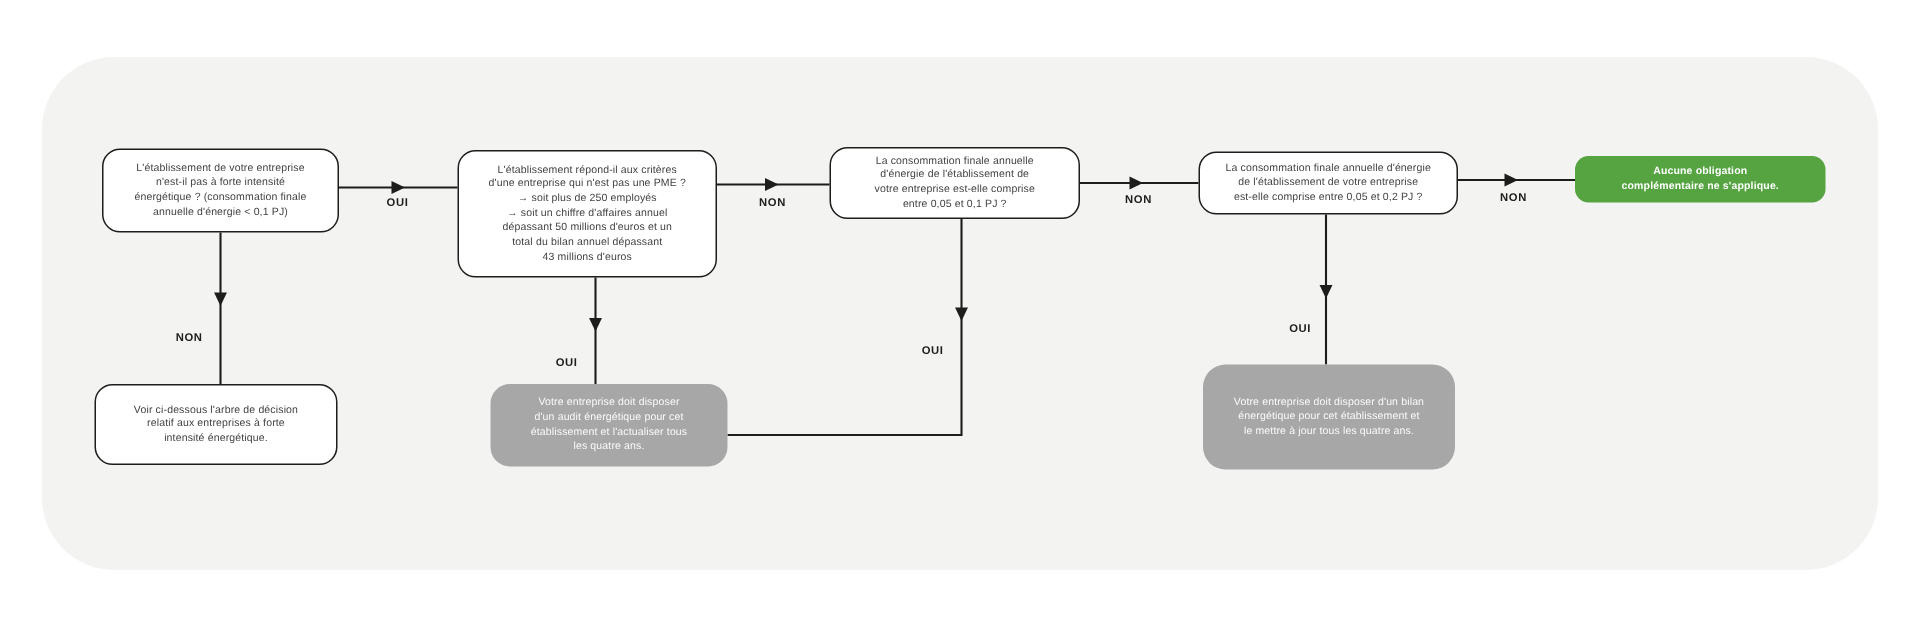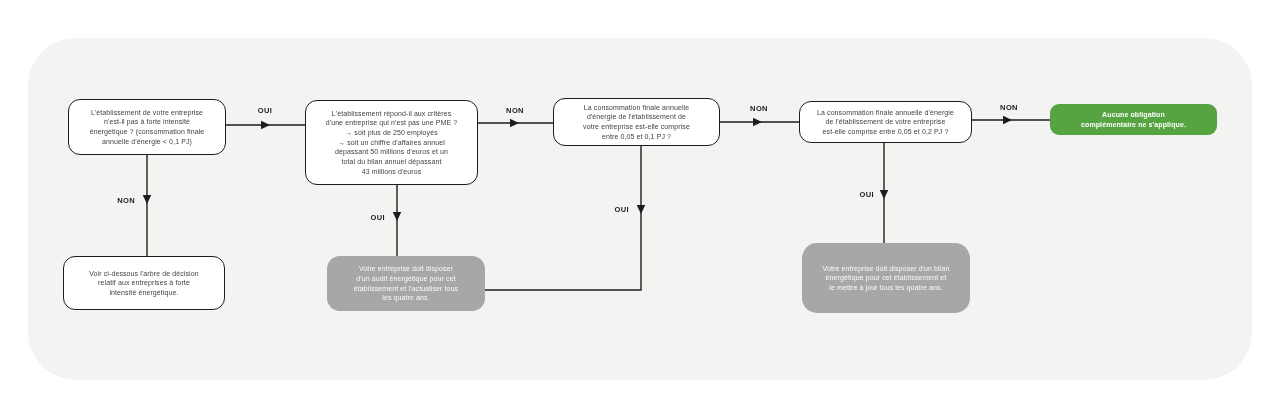--- a/index.html
+++ b/index.html
@@ -17,21 +17,21 @@
   .node.q2{left:305px;top:100px;width:173px;height:85px;}
   .node.q3{left:553px;top:98px;width:167px;height:48px;}
   .node.q4{left:799px;top:101px;width:173px;height:42px;}
   .node.see-below{left:63px;top:256px;width:162px;height:54px;}
   .node.green{left:1050px;top:104px;width:167px;height:31px;background:#55a441;
               border:none;border-radius:9px;color:#ffffff;font-weight:bold;}
   .node.gray{background:#a7a7a7;border:none;color:rgba(255,255,255,.95);}
   .node.audit{left:327px;top:256px;width:158px;height:55px;border-radius:13px;}
   .node.bilan{left:802px;top:243px;width:168px;height:70px;border-radius:15px;}
   .edge-label{position:absolute;font-size:7.5px;font-weight:bold;color:#1d1d1b;
-              letter-spacing:.4px;display:block;}
+              letter-spacing:.4px;display:block;margin-top:24px;}
   .edge-label.c{width:40px;text-align:center;}
   .edge-label.r{width:42px;text-align:right;}
 </style>
 </head>
 <body>
 
 <div class="stage">
   <div class="panel"></div>
 
   <svg class="wires" viewBox="0 0 1280 414" xmlns="http://www.w3.org/2000/svg">

